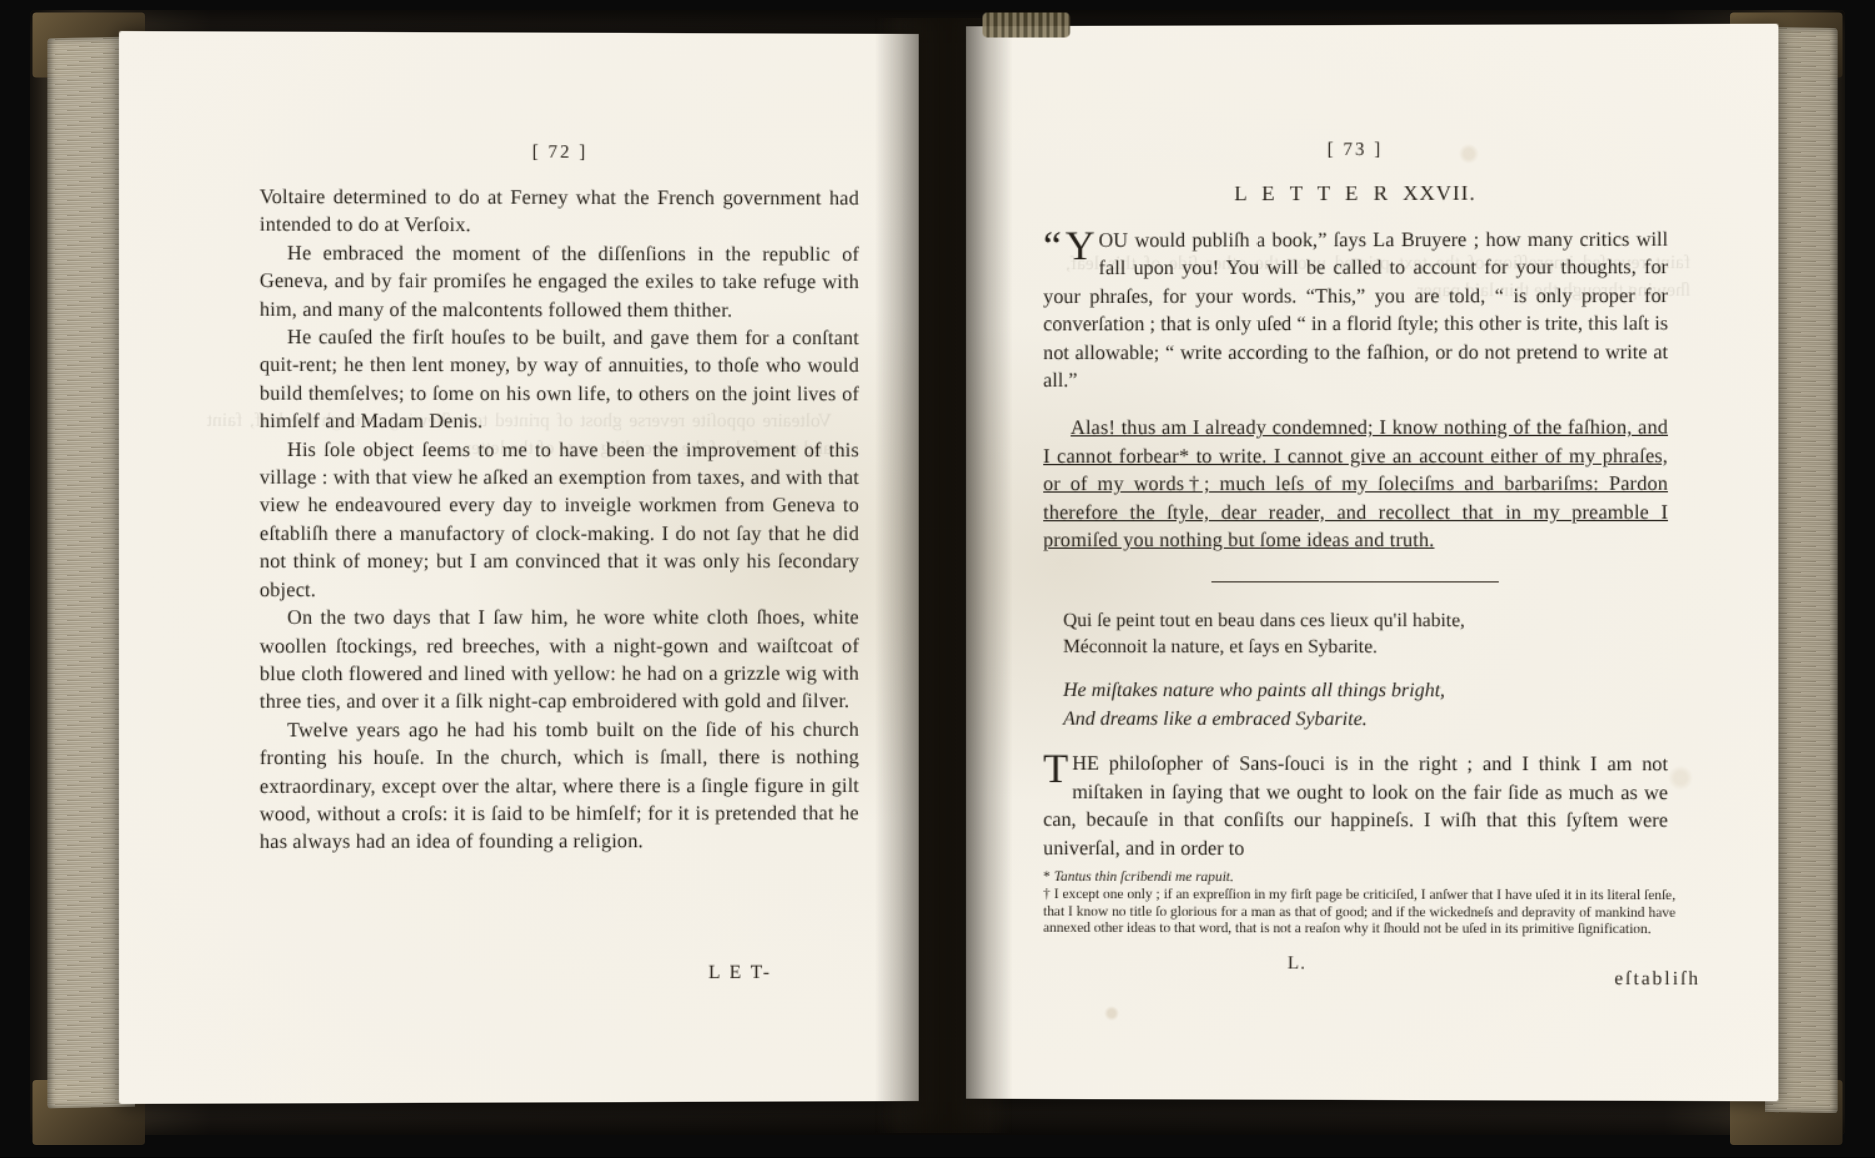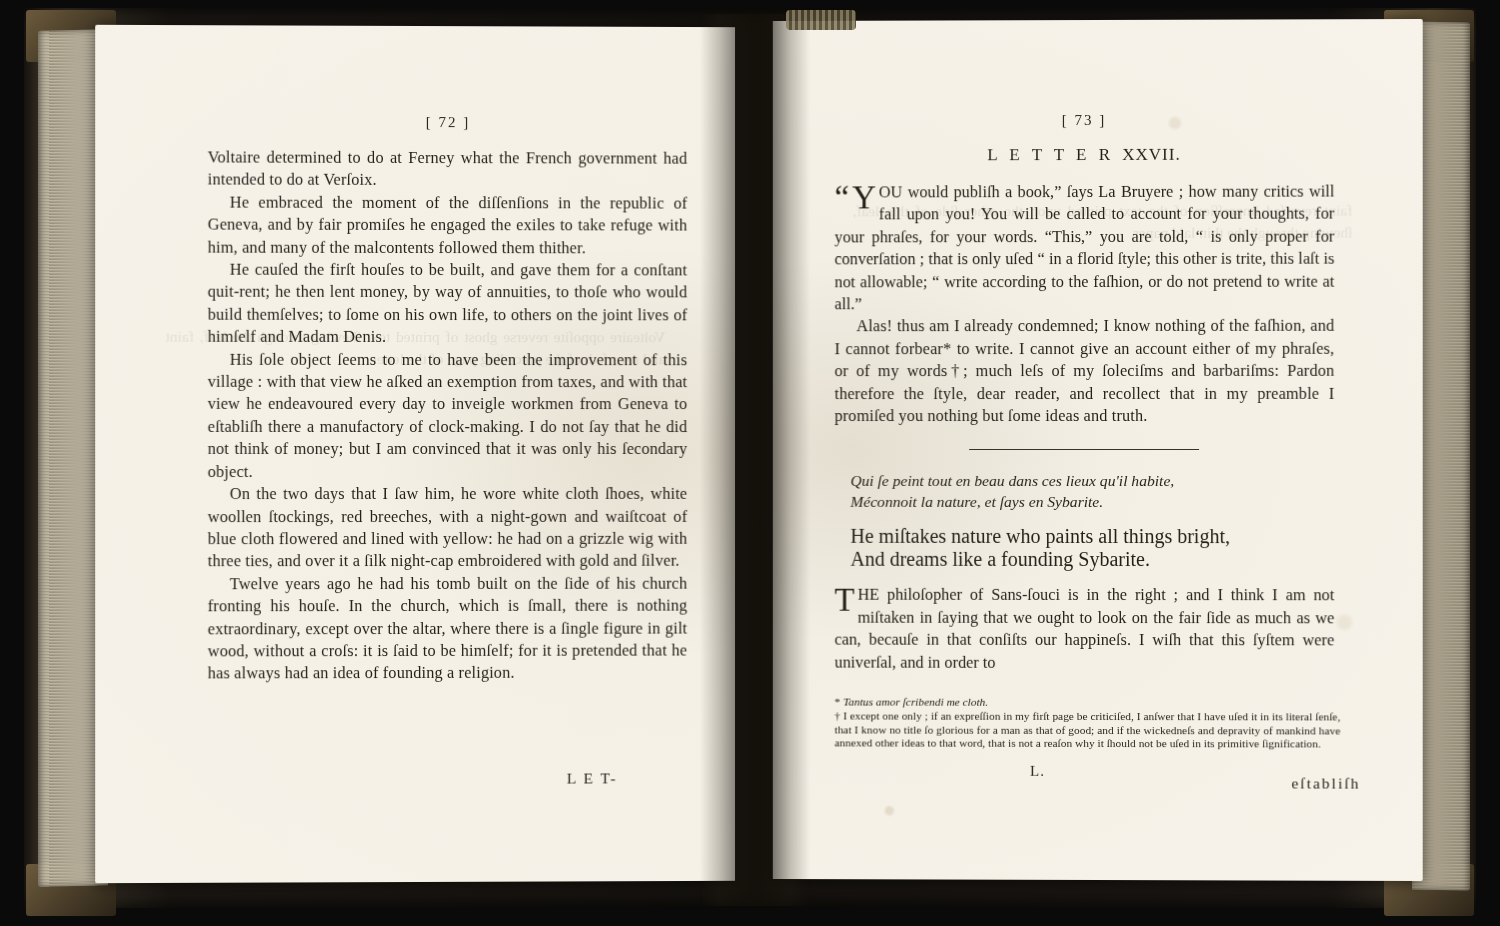--- a/index.html
+++ b/index.html
@@ -198,31 +198,31 @@
   }
 
   .rule {
     width: 230px;
     height: 1px;
     background: #3a3228;
     margin: 22px auto 20px auto;
   }
 
   .epigraph {
-    font-style: italic;
     font-size: 15.6px;
     line-height: 21px;
     margin: 4px 0 14px 16px;
     color: #2a241c;
   }
   .couplet {
-    font-size: 20px;
+    font-size: 16px;
     line-height: 21px;
     margin: 0 0 14px 16px;
     color: #241f18;
+    font-style: italic;
   }
 
   .catchword {
     position: absolute;
     font-size: 15.5px;
     letter-spacing: 2px;
     color: #2b251d;
   }
   .page-left .catchword { bottom: 94px; right: 118px; }
   .page-right .catchword-right { bottom: 88px; right: 62px; }
@@ -315,39 +315,39 @@
 
       <div class="letter-head">
         <span>L E T T E R</span>
         <span class="num">XXVII.</span>
       </div>
 
       <p class="dropcap-para">
         <span class="dropcap">“</span><span class="dropcap">Y</span><span>OU would publiſh a book,” ſays La Bruyere ; how many critics will fall upon you!  You will be called to account for your thoughts, for your phraſes, for your words.  “This,” you are told, “ is only proper for converſation ; that is only uſed “ in a florid ſtyle; this other is trite, this laſt is not allowable; “ write according to the faſhion, or do not pretend to write at all.”</span>
       </p>
 
-      <p class="para" style="margin-top:0;">Alas! thus am I already condemned; I know nothing of the faſhion, and I cannot forbear* to write.  I cannot give an account either of my phraſes, or of my words†; much leſs of my ſoleciſms and barbariſms: Pardon therefore the ſtyle, dear reader, and recollect that in my preamble I promiſed you nothing but ſome ideas and truth.</p>
+      <p class="para" style="margin-top:16px;text-decoration:underline;">Alas! thus am I already condemned; I know nothing of the faſhion, and I cannot forbear* to write.  I cannot give an account either of my phraſes, or of my words†; much leſs of my ſoleciſms and barbariſms: Pardon therefore the ſtyle, dear reader, and recollect that in my preamble I promiſed you nothing but ſome ideas and truth.</p>
 
       <div class="rule"></div>
 
 
       <div class="epigraph">Qui ſe peint tout en beau dans ces lieux qu'il habite,</div>
       <div class="epigraph" style="margin-top:-14px;">Méconnoit la nature, et ſays en Sybarite.</div>
 
       <div class="couplet">He miſtakes nature who paints all things bright,</div>
-      <div class="couplet" style="margin-top:-12px;">And dreams like a founding Sybarite.</div>
+      <div class="couplet" style="margin-top:-12px;">And dreams like a embraced Sybarite.</div>
 
       <p class="dropcap-para">
         <span class="dropcap">T</span><span>HE philoſopher of Sans-ſouci is in the right ; and I think I am not miſtaken in ſaying that we ought to look on the fair ſide as much as we can, becauſe in that conſiſts our happineſs.  I wiſh that this ſyſtem were univerſal, and in order to</span>
       </p>
     </div>
 
     <div class="footnotes">
       <p class="fn">
-        <span class="fn-mark">*</span><span class="it">Tantus amor ſcribendi me cloth.</span>
+        <span class="fn-mark">*</span><span class="it">Tantus thin ſcribendi me rapuit.</span>
       </p>
       <p class="fn">
         <span class="fn-mark">†</span><span>I except one only ; if an expreſſion in my firſt page be criticiſed, I anſwer that I have uſed it in its literal ſenſe, that I know no title ſo glorious for a man as that of good; and if the wickedneſs and depravity of mankind have annexed other ideas to that word, that is not a reaſon why it ſhould not be uſed in its primitive ſignification.</span>
       </p>
     </div>
 
     <div class="signature">L.</div>
     <div class="catchword catchword-right">eſtabliſh</div>
   </div>
 

